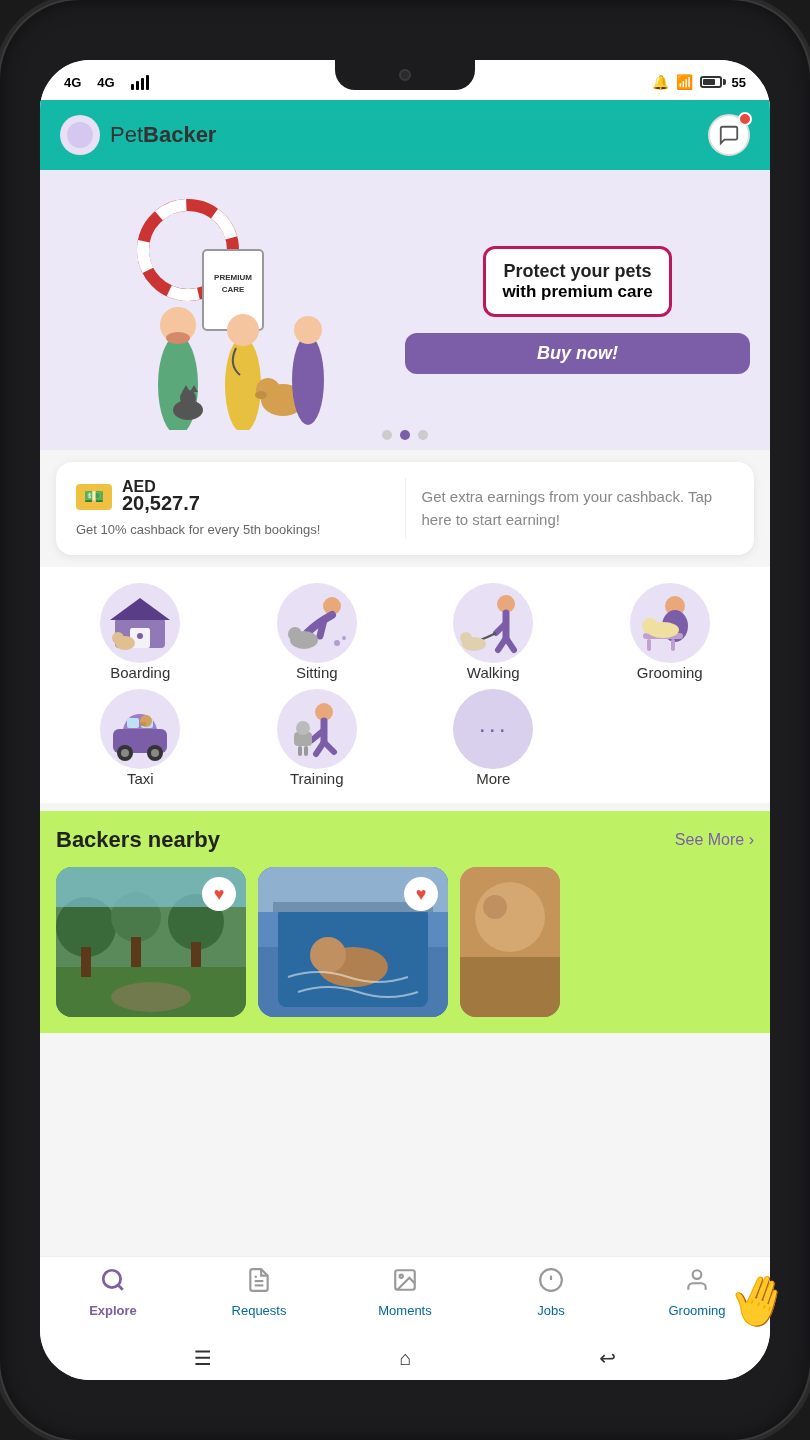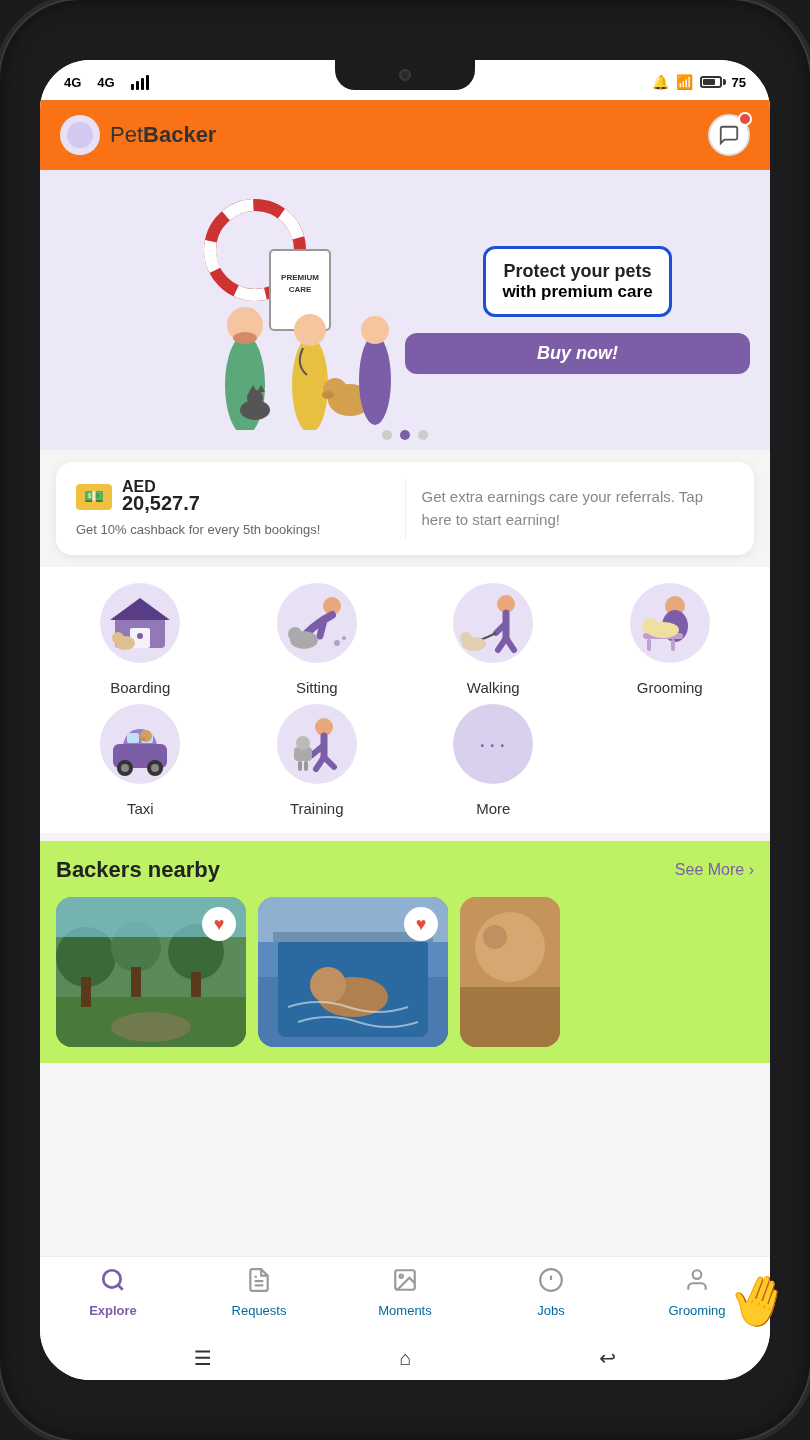--- a/index.html
+++ b/index.html
@@ -93,21 +93,21 @@
     
     .app-content {
       flex: 1;
       overflow-y: auto;
       overflow-x: hidden;
       background: #f5f5f5;
     }
     .app-content::-webkit-scrollbar { display: none; }
     
     .app-header {
-      background: #f97316;
+      background: #14b8a6;
       display: flex;
       justify-content: space-between;
       align-items: center;
       padding: 14px 20px;
     }
     .logo-area { display: flex; align-items: center; gap: 10px; }
     .logo-icon {
       width: 40px;
       height: 40px;
       background: #e8e0f5;
@@ -153,32 +153,32 @@
       display: flex;
       height: 100%;
       align-items: center;
       padding: 20px;
     }
     .banner-illustration {
       flex: 1;
       height: 100%;
       display: flex;
       align-items: flex-end;
-      justify-content: flex-end;
+      justify-content: center;
     }
     .banner-text-area {
       flex: 1;
       display: flex;
       flex-direction: column;
       align-items: center;
       gap: 16px;
     }
     .banner-title-box {
       background: white;
-      border: 3px solid #1d4ed8;
+      border: 3px solid #be185d;
       border-radius: 12px;
       padding: 12px 16px;
       text-align: center;
     }
     .banner-title-line1 { font-size: 18px; font-weight: 700; color: #222; }
     .banner-title-line2 { font-size: 17px; font-weight: 900; color: #000000; }
     .banner-cta {
       background: #7b5ea7;
       border-radius: 12px;
       padding: 10px 30px;
@@ -250,21 +250,21 @@
     }
     .services-grid {
       display: grid;
       grid-template-columns: repeat(4, 1fr);
       gap: 8px;
     }
     .service-item {
       display: flex;
       flex-direction: column;
       align-items: center;
-      gap: 16px;
+      gap: 1px;
       cursor: pointer;
     }
     .service-circle {
       width: 80px;
       height: 80px;
       border-radius: 50%;
       overflow: hidden;
       background: #f0edf8;
       display: flex;
       align-items: center;
@@ -426,21 +426,21 @@
       <span style="font-size:16px;font-weight:700;margin-top:2px;">16:31</span>
       <div class="status-right">
         <span class="bell-icon">🔔</span>
         <span class="wifi-icon">📶</span>
         <div class="battery-icon">
           <div class="battery-body">
             <div class="battery-fill"></div>
           </div>
           <div class="battery-tip"></div>
         </div>
-        <span style="font-size:13px;">75</span>
+        <span style="font-size:13px;">55</span>
       </div>
     </div>
 
     <div class="app-content">
 
       <div class="app-header">
         <div class="logo-area">
           <div class="logo-icon">
             <svg width="28" height="28" viewBox="0 0 28 28" fill="none">
               <circle cx="14" cy="14" r="13" fill="#d4c8f0"></circle>
@@ -516,21 +516,21 @@
             <div class="money-icon">💵</div>
             <div>
               <div style="font-size:16px;font-weight:700;color:#222;">AED</div>
               <div style="font-size:20px;font-weight:700;color:#222;margin-top:-4px;">20,527.7</div>
             </div>
           </div>
           <div class="earnings-sub">Get 10% cashback for every 5th bookings!</div>
         </div>
         <div class="earnings-divider"></div>
         <div class="earnings-right">
-          <div class="referral-text">Get extra earnings care your referrals. Tap here to start earning!</div>
+          <div class="referral-text">Get extra earnings from your cashback. Tap here to start earning!</div>
         </div>
       </div>
 
       <div class="services-section">
         <div class="services-grid">
 
           <div class="service-item">
             <div class="service-circle boarding-bg">
               <svg class="svc-svg" viewBox="0 0 70 70">
                 <rect x="10" y="30" width="50" height="30" rx="4" fill="#7b5ea7" opacity="0.8"></rect>

